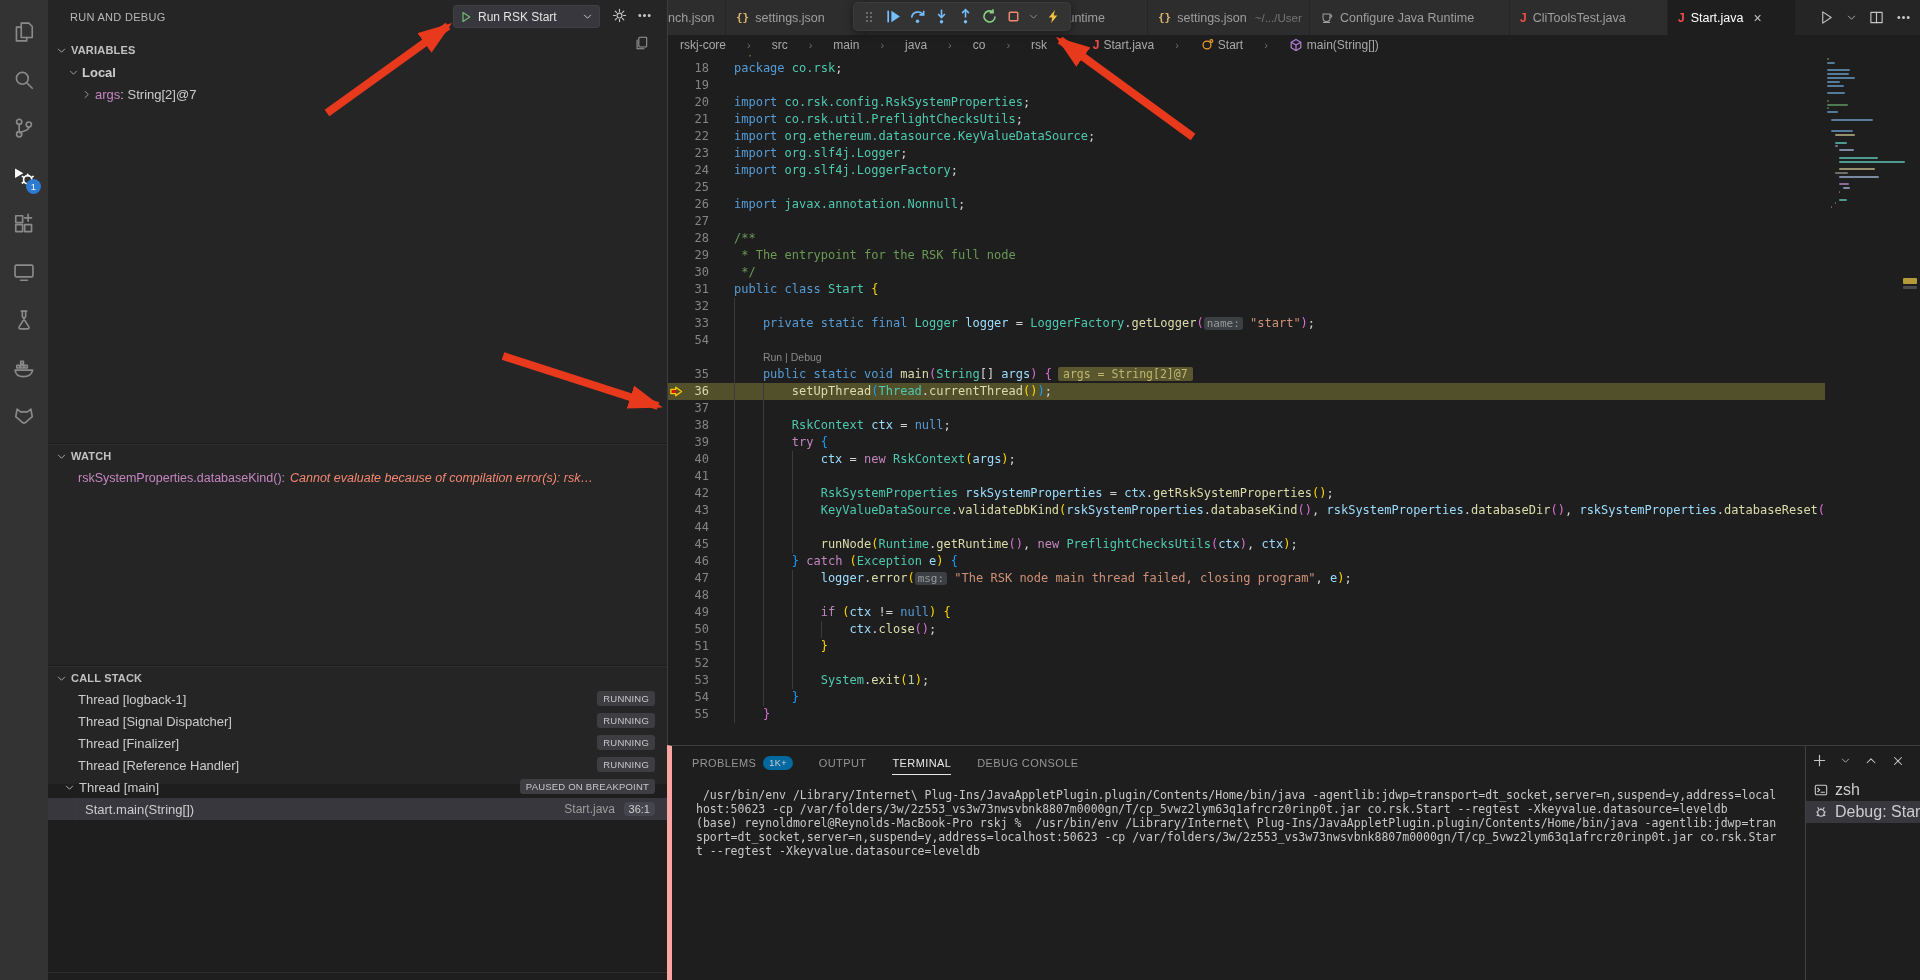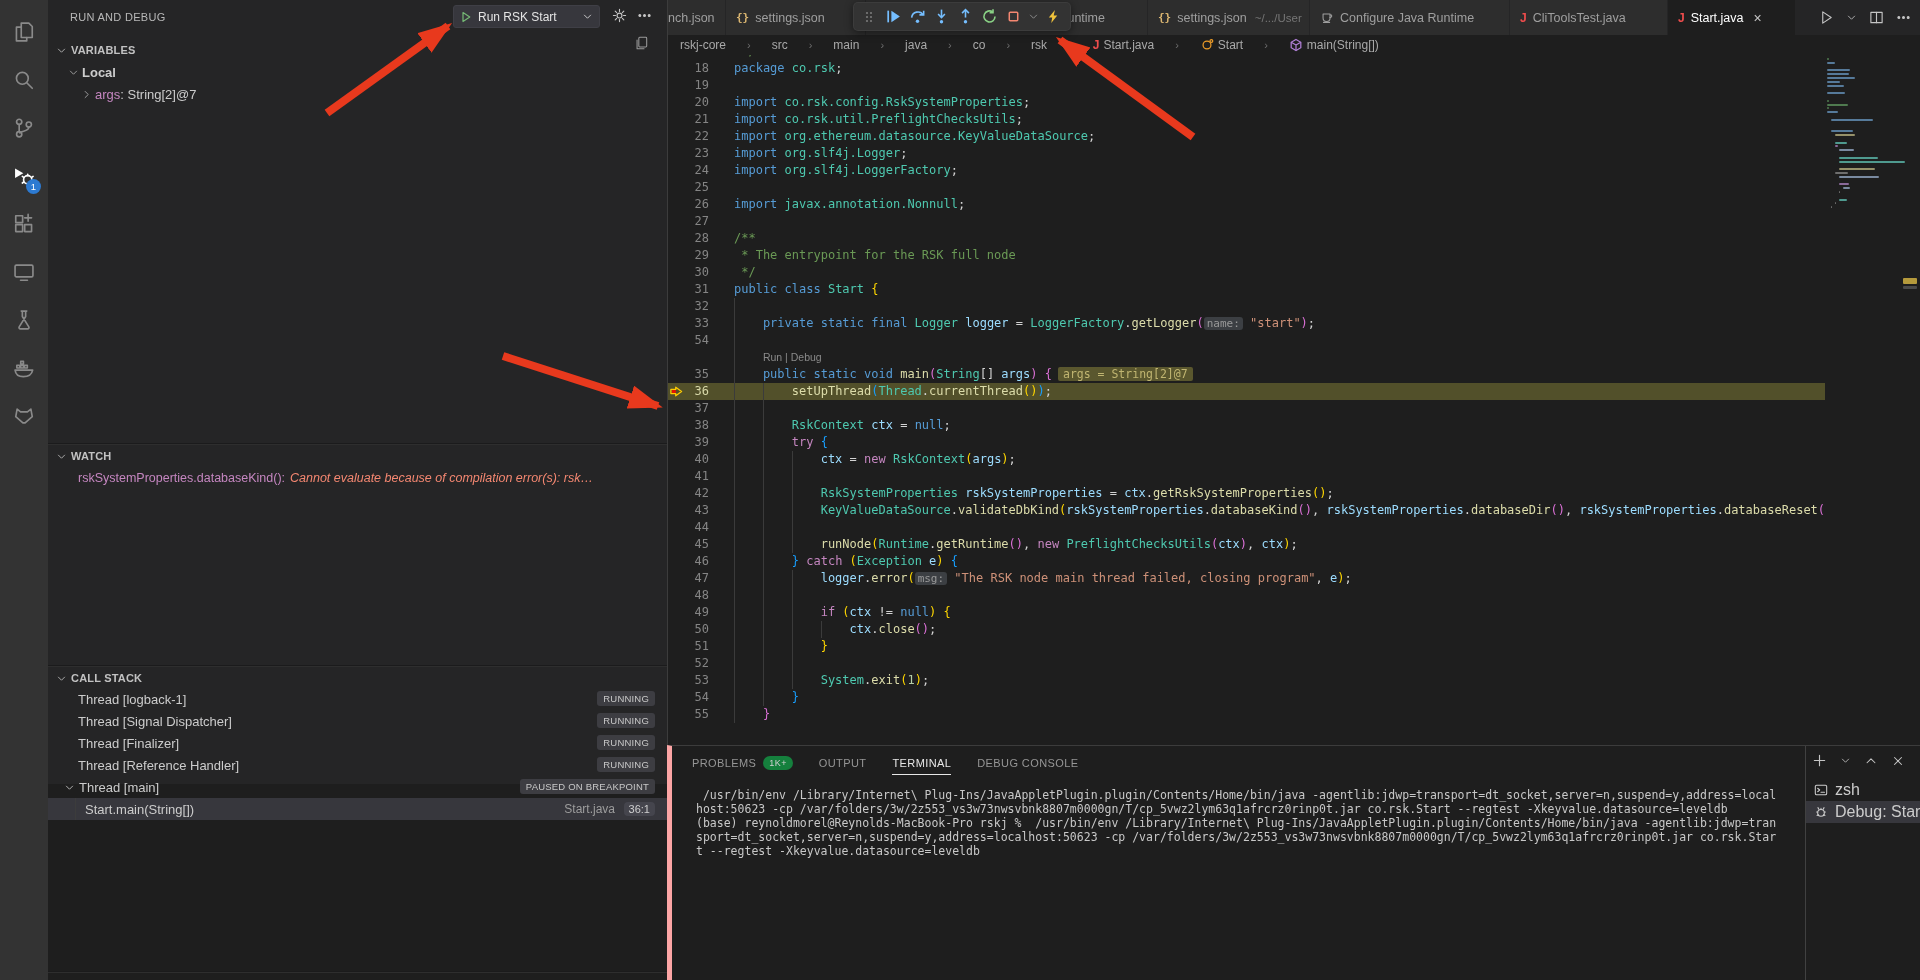--- a/index.html
+++ b/index.html
@@ -90,21 +90,21 @@
   .ruler-mark{position:absolute;left:2px;width:14px;border-radius:1px;}
 
   
   .panel{position:absolute;left:667px;top:745px;width:1253px;height:235px;background:#1e1e1e;
          border-left:5px solid #fca5a5;border-top:1px solid #3c3c3c;padding-left:7px;}
   .panel-tabs{position:absolute;left:20px;top:0;height:33px;display:flex;align-items:center;gap:26px;
               font-size:11px;color:#969696;letter-spacing:.4px;}
   .ptab{position:relative;display:flex;align-items:center;gap:7px;height:33px;}
   .ptab.active{color:#e7e7e7;}
   .ptab.active:after{content:"";position:absolute;left:0;right:0;bottom:4px;height:1px;background:#e7e7e7;}
-  .pbadge{background:#15803d;color:#d0d0d0;font-size:9px;padding:2px 6px;border-radius:9px;}
+  .pbadge{background:#0369a1;color:#d0d0d0;font-size:9px;padding:2px 6px;border-radius:9px;}
   .panel-actions{position:absolute;right:15px;top:7px;display:flex;gap:13px;color:#c5c5c5;}
   .term{position:absolute;left:24px;top:42px;margin:0;font-family:"DejaVu Sans Mono",monospace;
         font-size:11.5px;line-height:14px;color:#c8c8c8;white-space:pre;}
   .termlist{position:absolute;left:1133px;top:0;bottom:0;width:120px;border-left:1px solid #414141;}
   .tl-row{position:relative;height:22px;display:flex;align-items:center;gap:7px;padding-left:8px;font-size:16px;color:#cccccc;}
   .tl-row.sel{background:#37373d;}
 
   .arrows{position:absolute;inset:0;z-index:50;pointer-events:none;}
 </style>
 </head>

